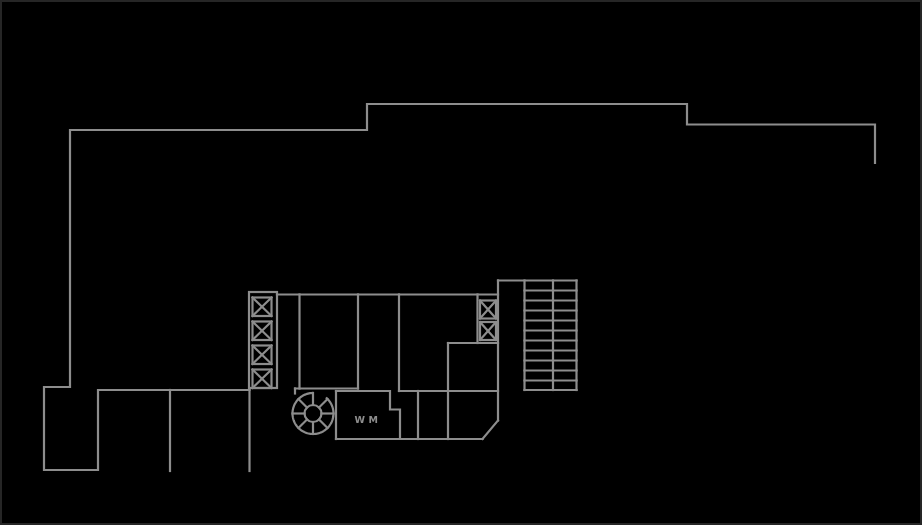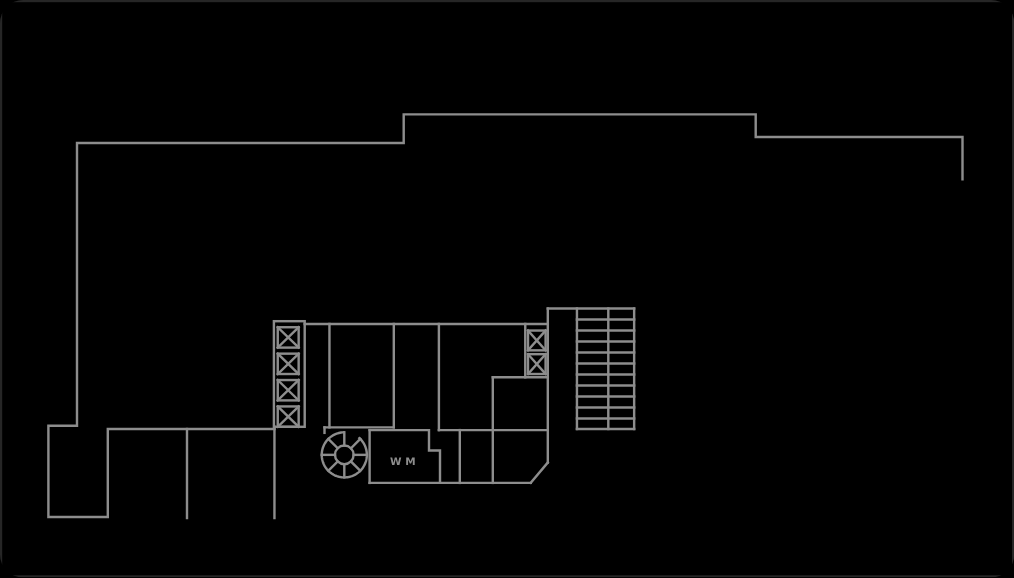--- a/index.html
+++ b/index.html
@@ -2,21 +2,20 @@
 <html style="--line: #8d8d8d;"><head>
 <meta charset="utf-8">
 <style>
   html,body{margin:0;padding:0;background:#000;}
   .screen{
     position:relative;
     width:922px;height:525px;
     background:#000;
     overflow:hidden;
     font-family:"DejaVu Sans", sans-serif;
-    border-radius:21px;
   }
   
   .screen::after{
     content:"";position:absolute;inset:0;
     border:2px solid #262626;pointer-events:none;
   }
   svg{position:absolute;left:0;top:0;}
   #plan-root line,
   #plan-root polyline,
   #plan-root rect,

